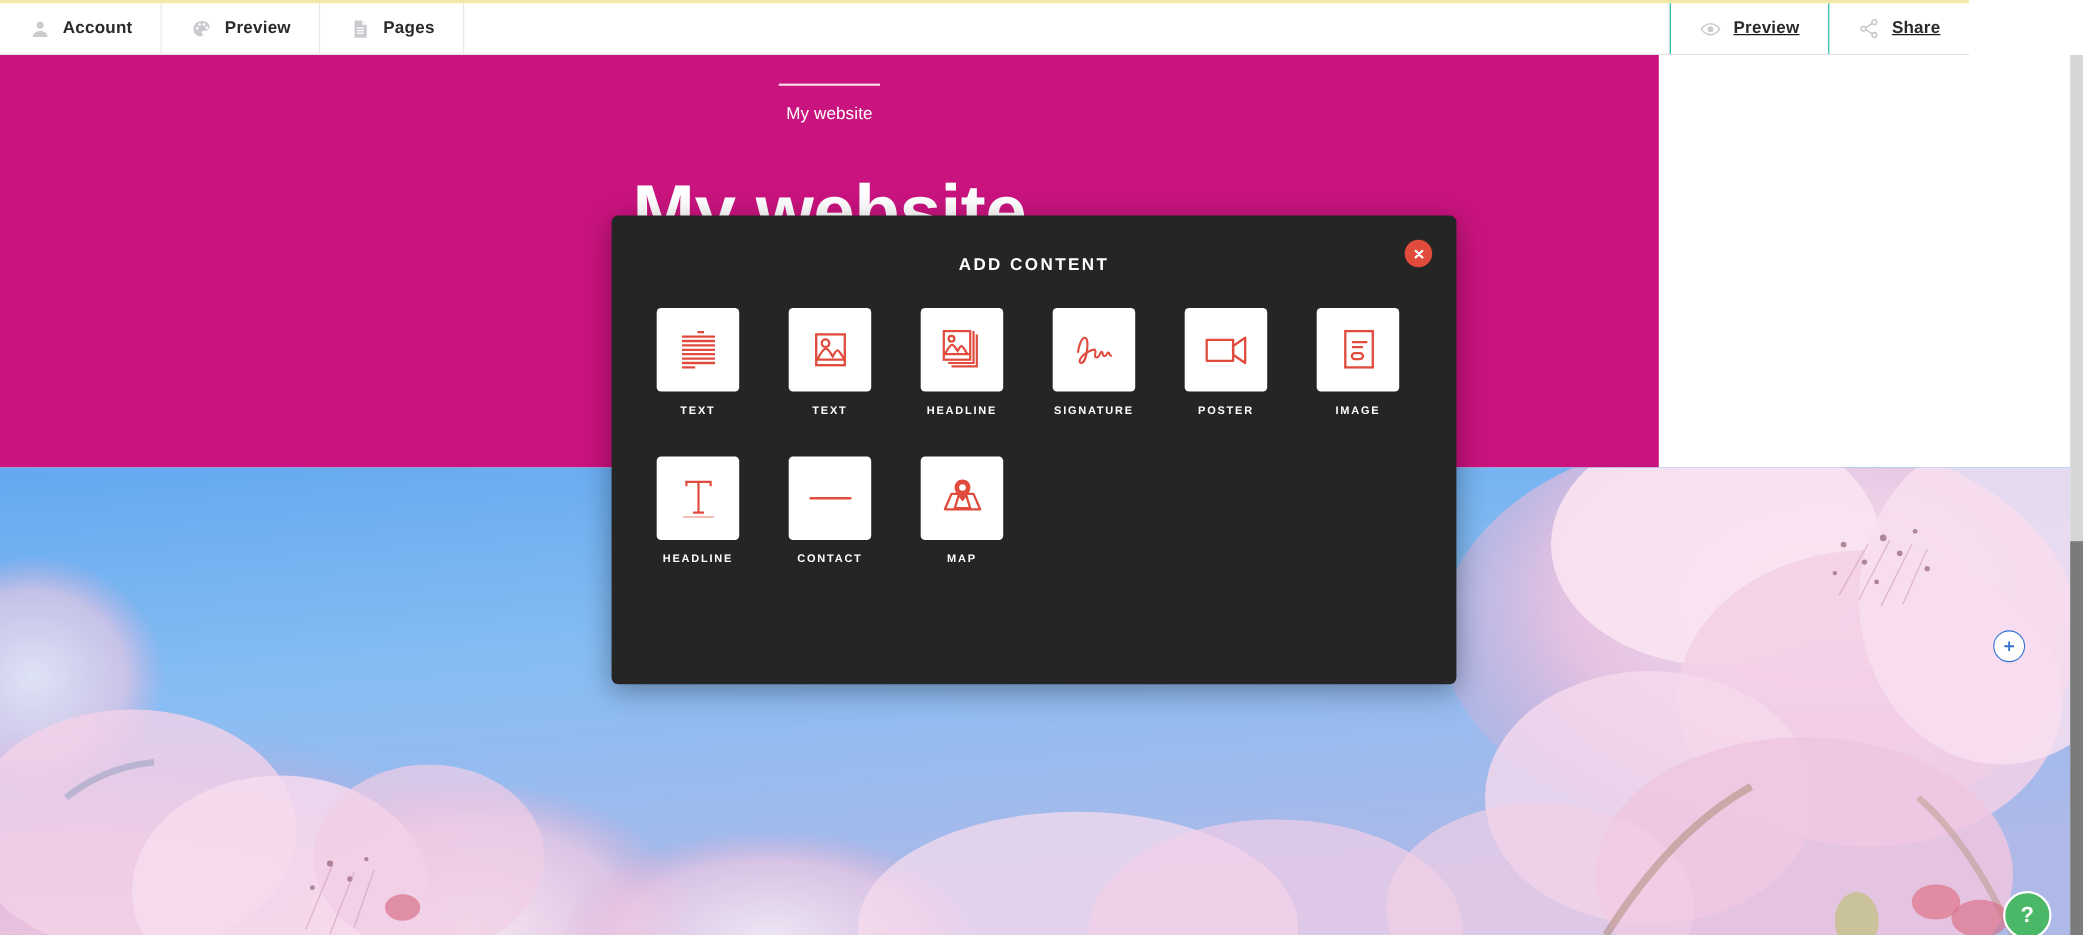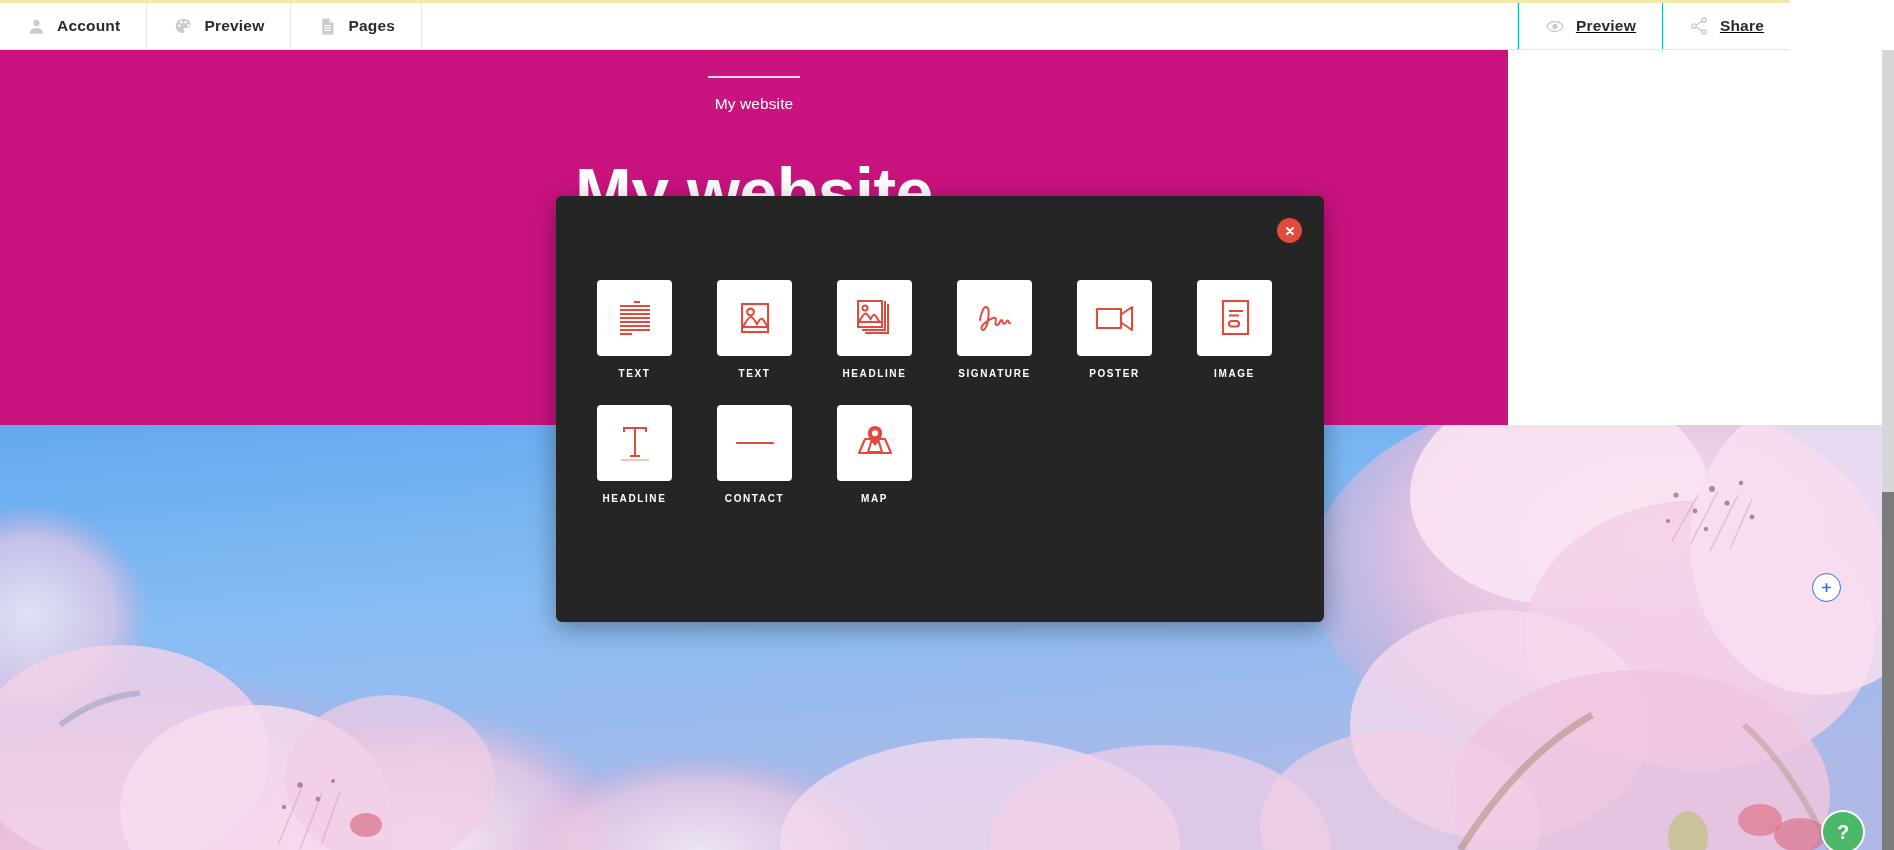--- a/index.html
+++ b/index.html
@@ -198,21 +198,21 @@
   }
   .modal-close svg { display: block; }
 
   .grid {
     position: absolute;
     top: 84px;
     left: 41px;
     width: 686px;
     display: flex;
     flex-wrap: wrap;
-    gap: 24px 45px;
+    gap: 34px 45px;
   }
   .cell {
     width: 75px;
     display: flex;
     flex-direction: column;
     align-items: center;
     cursor: pointer;
   }
   .tile {
     width: 75px;
@@ -398,20 +398,21 @@
 
   <div class="fab-help">
     <span>?</span>
   </div>
 
   <div class="scrollbar">
     <div class="scroll-thumb"></div>
   </div>
 
   <div class="modal">
+    <div class="modal-title">ADD CONTENT</div>
 
     <div class="modal-close">
       <svg width="12" height="12" viewBox="0 0 24 24" stroke="#ffffff" stroke-width="4" stroke-linecap="round">
         <path d="M6 6l12 12M18 6L6 18"></path>
       </svg>
     </div>
 
     <div class="grid">
 
       <div class="cell">

